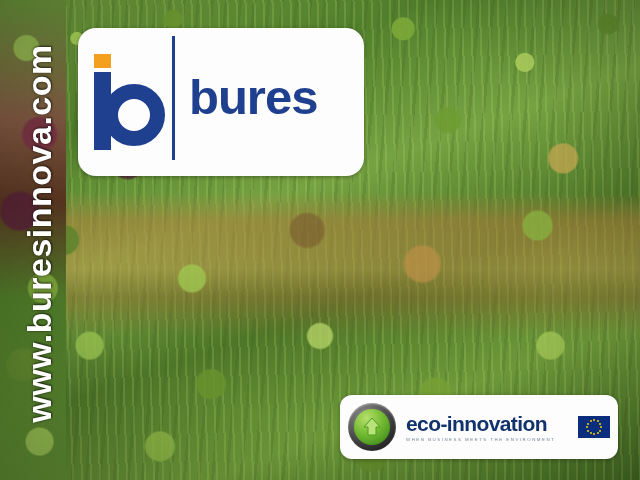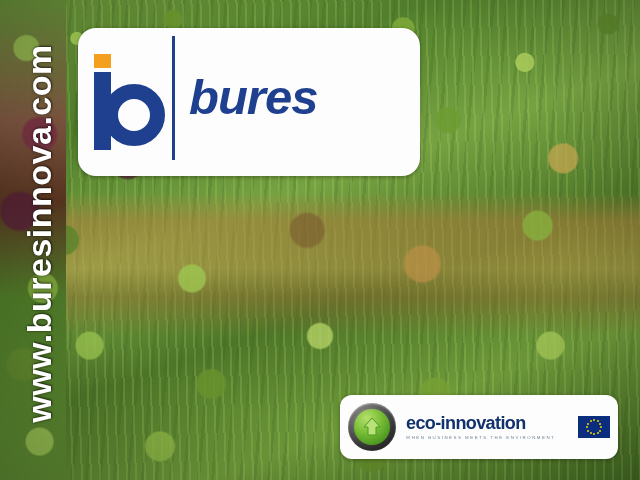--- a/index.html
+++ b/index.html
@@ -99,26 +99,25 @@
   .card {
     position: absolute;
     background: #fdfdfd;
     border-radius: 18px;
     box-shadow: 0 1px 4px rgba(0,0,0,.35);
   }
 
   
   #logo-card {
     left: 78px; top: 28px;
-    width: 342px; height: 148px;
+    width: 286px; height: 148px;
     display: flex;
     align-items: center;
     padding: 0 10px 8px 14px;
     box-sizing: border-box;
-    font-style: italic;
   }
   .ib-mark {
     position: relative;
     width: 74px; height: 104px;
     flex: 0 0 auto;
   }
   .ib-stem {
     position: absolute;
     left: 2px; top: 26px;
     width: 17px; height: 78px;
@@ -210,21 +209,21 @@
   }
   .eco-text {
     margin-left: 10px;
     display: flex;
     flex-direction: column;
     justify-content: center;
     flex: 1 1 auto;
   }
   #eco-name {
     color: #12326e;
-    font-size: 18px;
+    font-size: 21px;
     font-weight: bold;
     letter-spacing: -.6px;
     line-height: 1;
   }
   #eco-tagline {
     color: #6f7f96;
     font-size: 4.4px;
     letter-spacing: 1.5px;
     margin-top: 3px;
     text-transform: uppercase;

